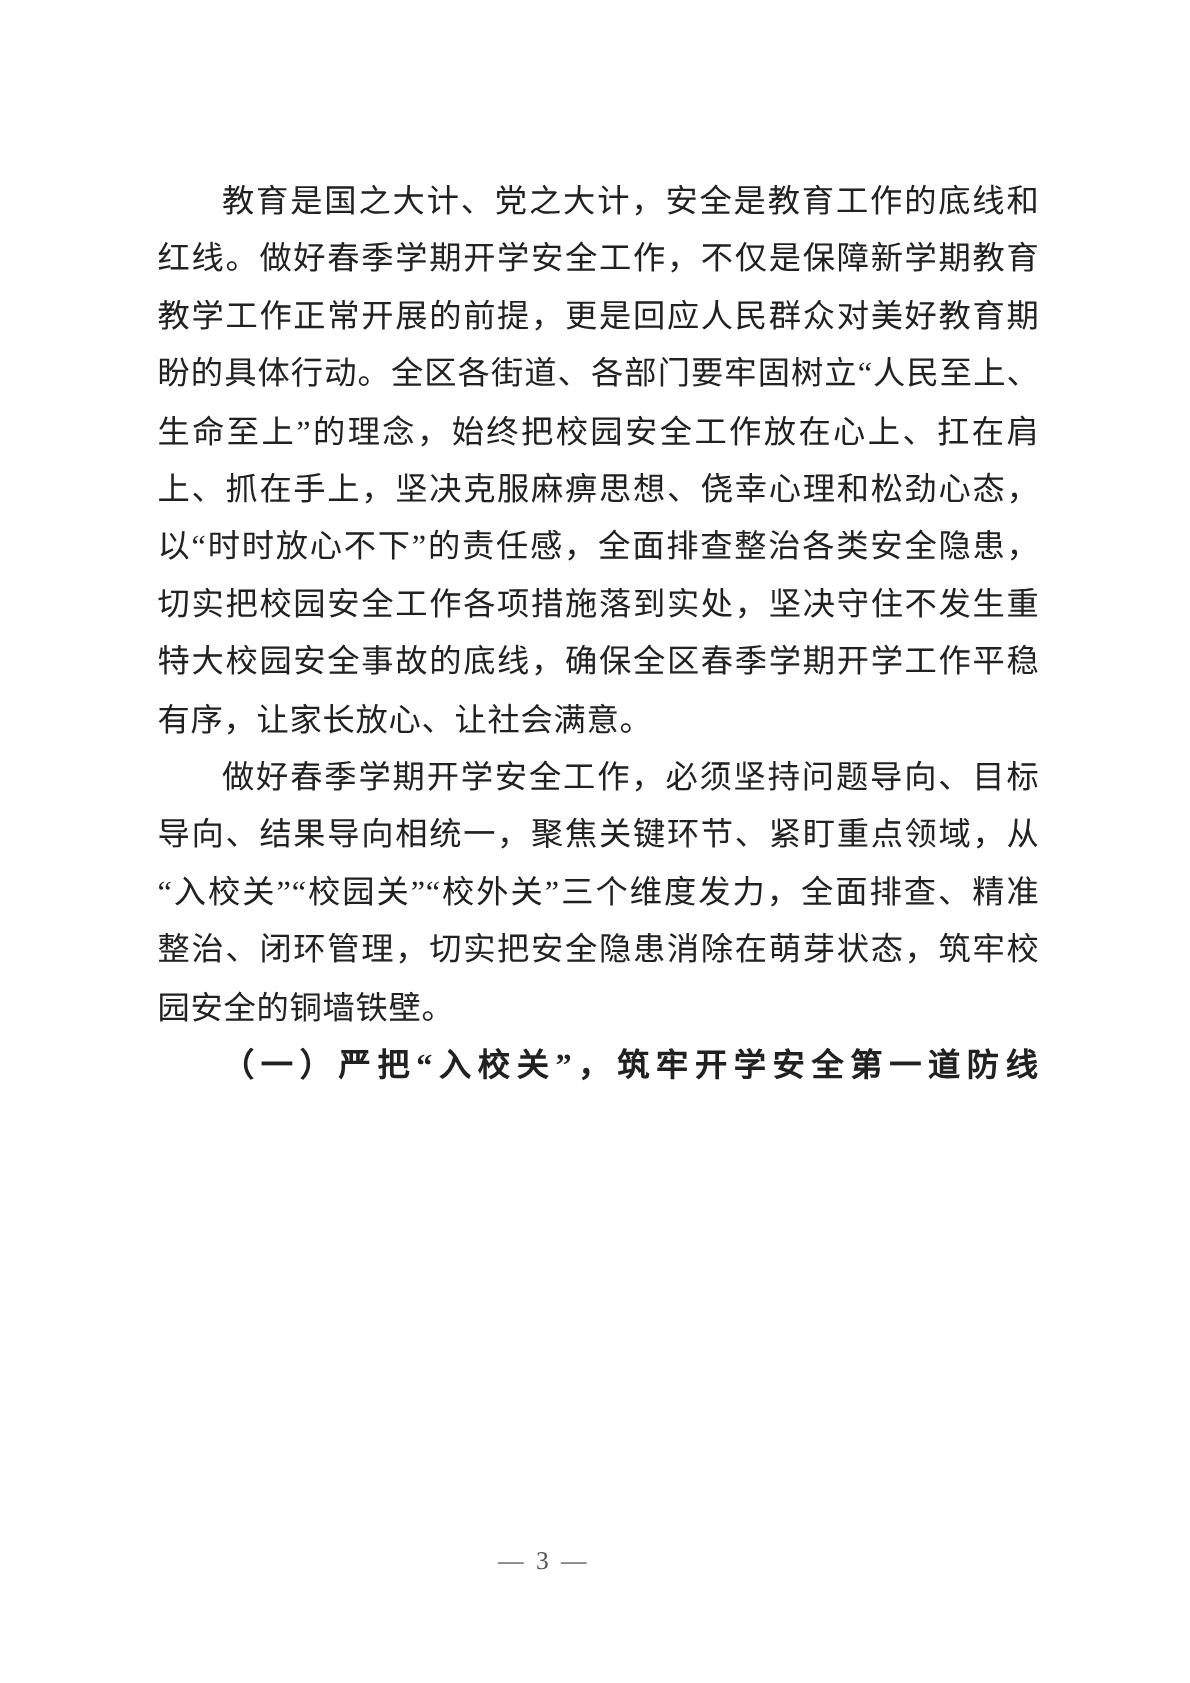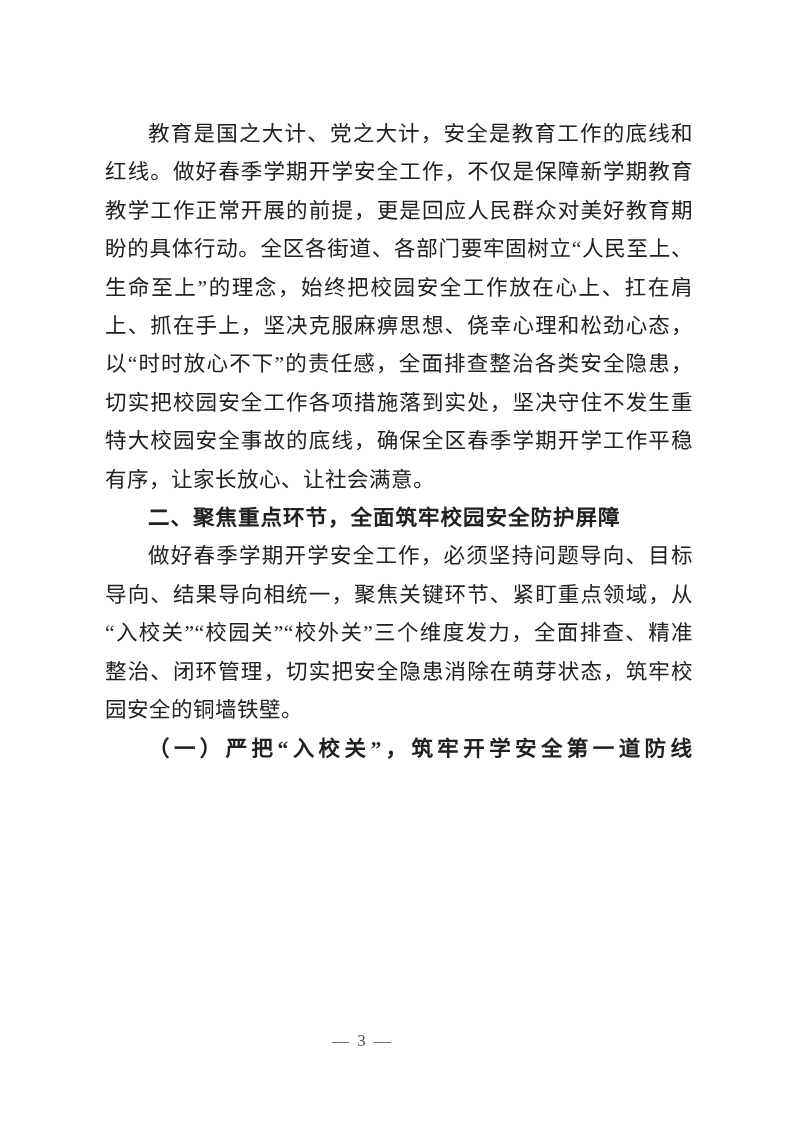--- a/index.html
+++ b/index.html
@@ -65,18 +65,17 @@
     letter-spacing: 2px;
     font-family: "Liberation Serif", "DejaVu Serif", serif;
   }
 </style>
 </head>
 <body>
 
 <div class="doc-page">
   <div class="doc-content" id="doc-body">
       <p class="para body"><span>教育是国之大计、党之大计，安全是教育工作的底线和红线。做好春季学期开学安全工作，不仅是保障新学期教育教学工作正常开展的前提，更是回应人民群众对美好教育期盼的具体行动。全区各街道、各部门要牢固树立“人民至上、生命至上”的理念，始终把校园安全工作放在心上、扛在肩上、抓在手上，坚决克服麻痹思想、侥幸心理和松劲心态，以“时时放心不下”的责任感，全面排查整治各类安全隐患，切实把校园安全工作各项措施落到实处，坚决守住不发生重特大校园安全事故的底线，确保全区春季学期开学工作平稳有序，让家长放心、让社会满意。</span></p>
-      <p class="para heading1"><span class="bold-run">二、聚焦重点环节，全面筑牢校园安全防护屏障</span></p>
       <p class="para body"><span>做好春季学期开学安全工作，必须坚持问题导向、目标导向、结果导向相统一，聚焦关键环节、紧盯重点领域，从“入校关”“校园关”“校外关”三个维度发力，全面排查、精准整治、闭环管理，切实把安全隐患消除在萌芽状态，筑牢校园安全的铜墙铁壁。</span></p>
       <p class="para heading2"><span class="bold-run">（一）严把“入校关”，筑牢开学安全第一道防线</span></p>
     </div>
   <div class="doc-footer">— 3 —</div>
 </div>
 
 </body></html>

